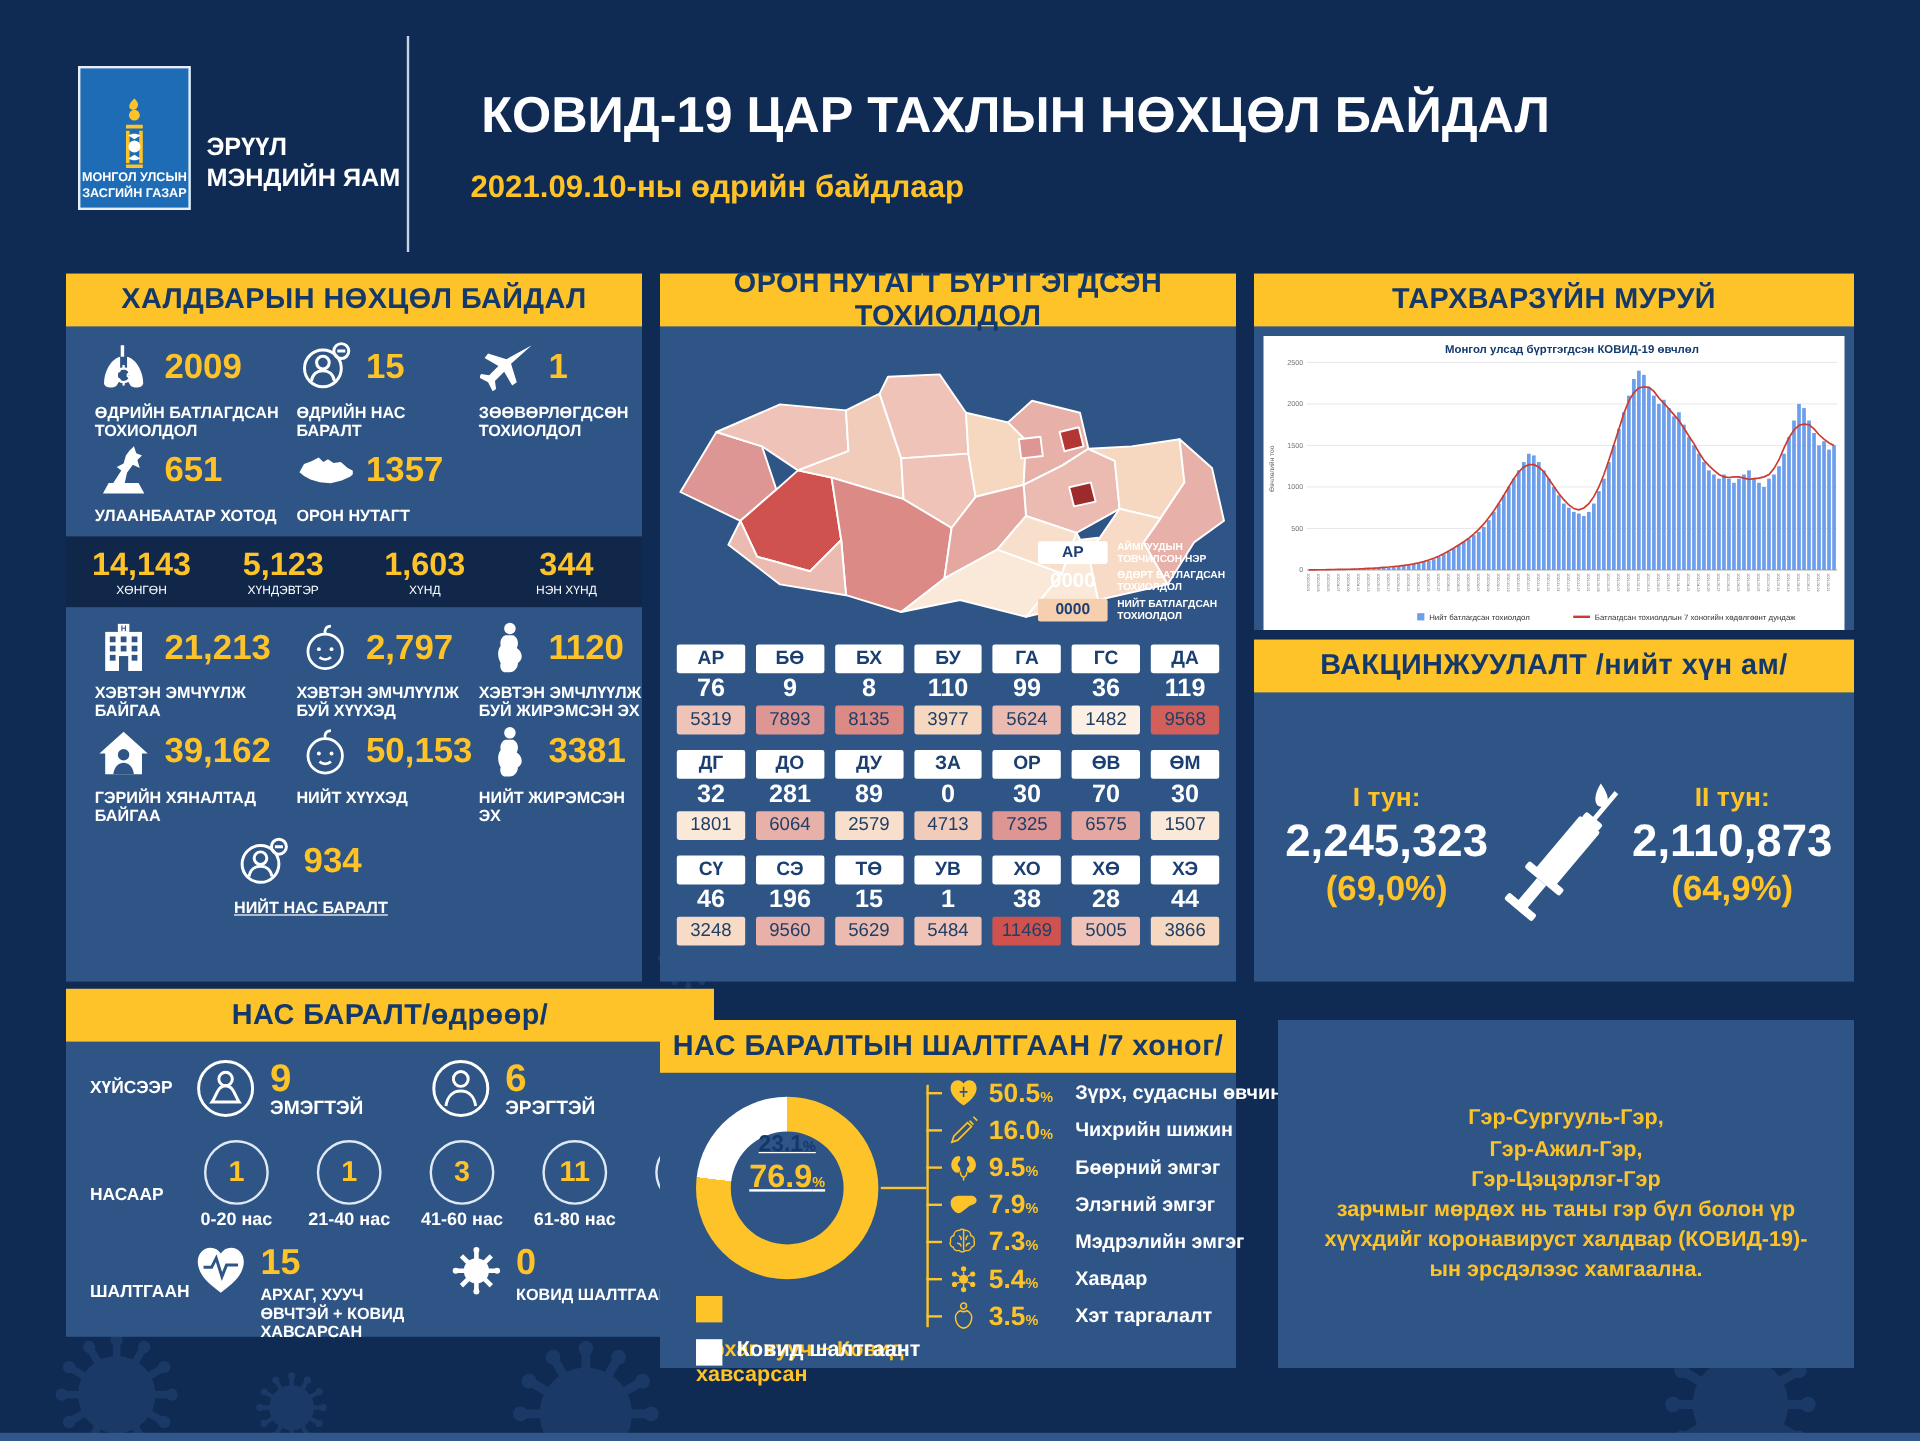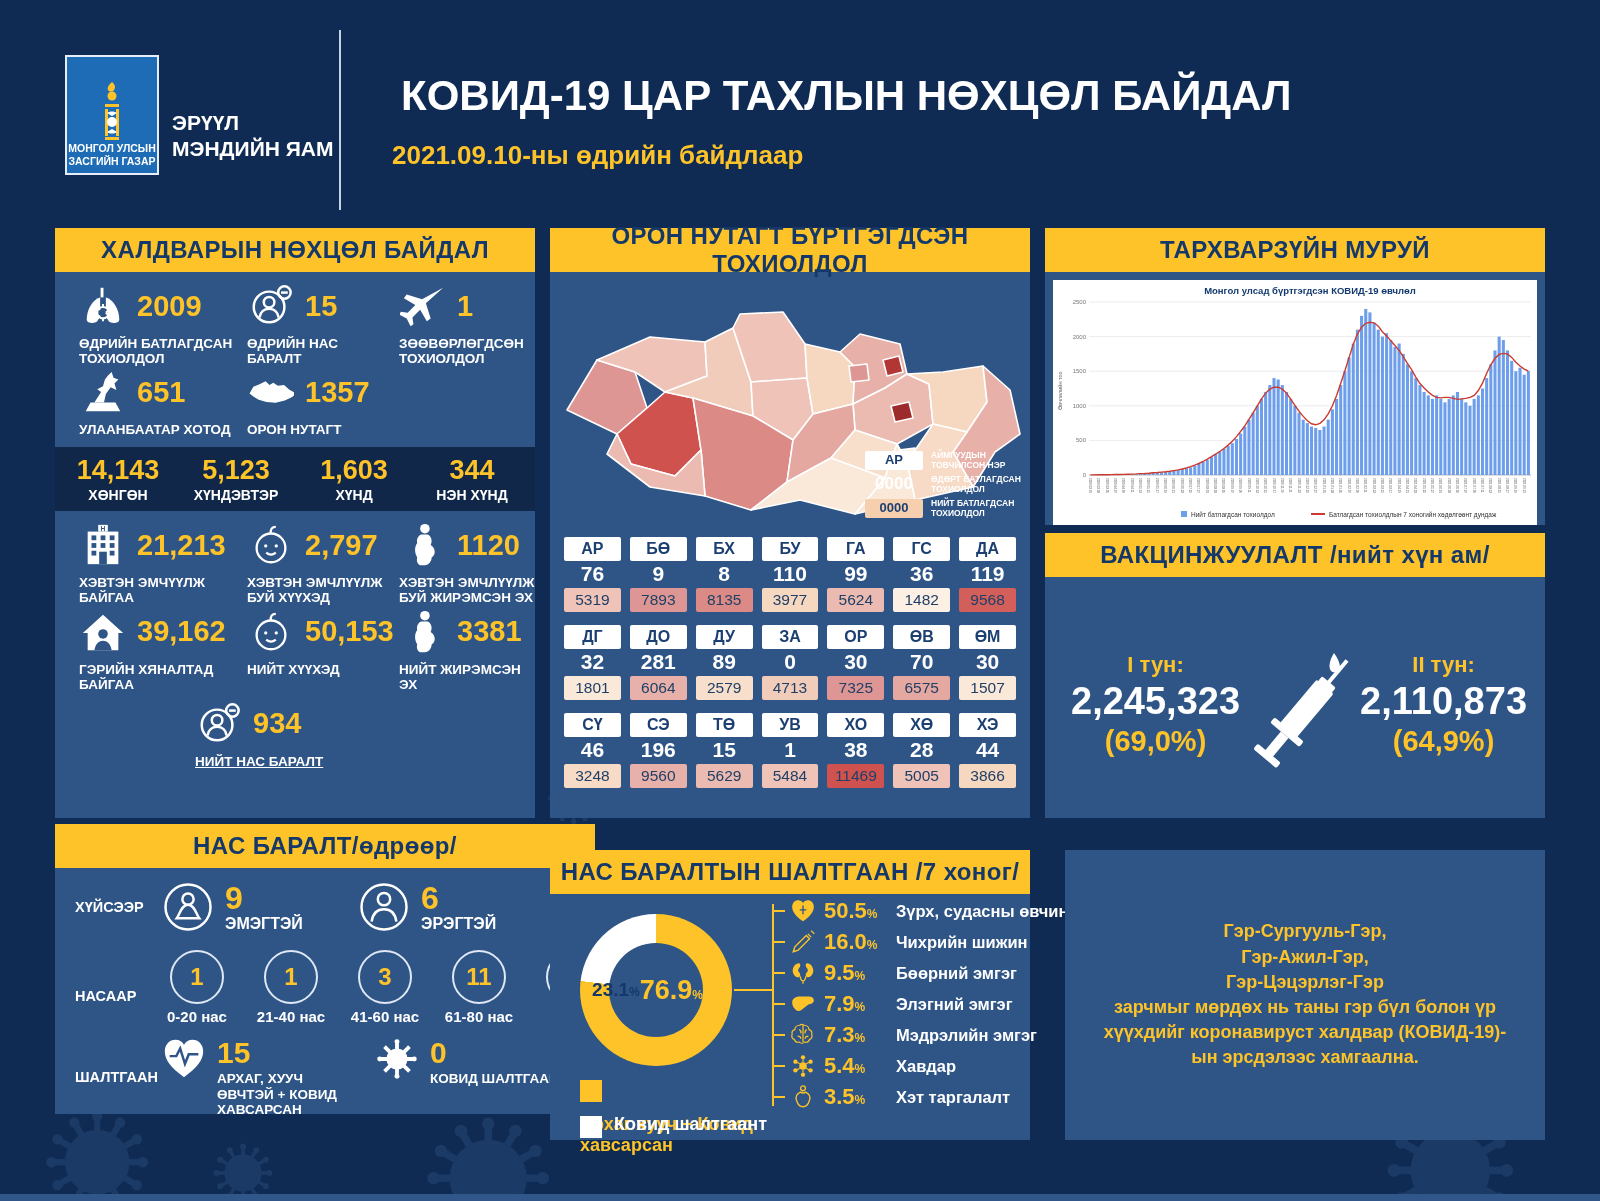--- a/index.html
+++ b/index.html
@@ -29,21 +29,21 @@
   .stat .stop{display:flex;align-items:center;gap:10px;height:52px;}
   .s-icon{width:48px;height:48px;flex:0 0 48px;display:flex;align-items:center;justify-content:center;}
   .s-icon svg{width:46px;height:46px;}
   .s-val{font-size:29px;font-weight:bold;color:#fdc328;}
   .s-val.green{color:#7dc242;}
   .s-label{font-size:13.5px;font-weight:bold;line-height:1.12;margin-top:4px;padding-right:4px;}
   .s-label.green{color:#7dc242;}
   #severity-band{margin-top:10px;background:#10274a;display:flex;padding:8px 4px;}
   .sev{flex:1;text-align:center;}
   .sev .v{font-size:27px;font-weight:bold;color:#fdc328;}
-  .sev .l{font-size:14px;font-weight:bold;margin-top:1px;}
+  .sev .l{font-size:10px;font-weight:normal;margin-top:1px;}
   #stat-total-death{display:flex;justify-content:center;margin-top:6px;}
   #stat-total-death .stat{width:200px;text-align:left;}
   #stat-total-death .s-label{text-align:left;text-decoration:underline;}
   
   #map-wrap{position:relative;margin:8px auto 0 auto;width:470px;height:244px;}
   #map-legend{position:absolute;right:2px;bottom:6px;font-size:9px;line-height:1.1;}
   .ml-row{display:flex;align-items:center;gap:8px;margin-top:5px;}
   .ml-swatch{width:58px;height:19px;border-radius:2px;display:flex;align-items:center;justify-content:center;
     font-weight:bold;font-size:13px;color:#1c3f72;}
   .ml-label{font-weight:bold;color:#fff;font-size:8.5px;width:92px;}
@@ -71,21 +71,21 @@
   .age .circ{width:50px;height:50px;border:2.5px solid #dfe8f4;border-radius:50%;margin:0 auto;
     display:flex;align-items:center;justify-content:center;font-size:24px;font-weight:bold;color:#fdc328;}
   .age .al{font-size:15px;font-weight:bold;margin-top:5px;line-height:1.1;}
   .causestat{display:flex;align-items:flex-start;gap:10px;width:195px;}
   .causestat svg{width:46px;height:46px;}
   .causestat .num{font-size:30px;font-weight:bold;color:#fdc328;line-height:1.1;}
   .causestat .cl{font-size:13.5px;font-weight:bold;line-height:1.15;margin-top:2px;}
   
   #donut{position:absolute;left:30px;top:64px;width:152px;height:152px;border-radius:50%;}
   #donut-hole{position:absolute;left:59px;top:93px;width:94px;height:94px;border-radius:50%;background:#2e5586;
-    display:flex;flex-direction:row;align-items:center;justify-content:flex-end;z-index:3;}
+    display:flex;flex-direction:column;align-items:center;justify-content:flex-start;z-index:3;text-decoration:underline;}
   .dc-small{font-size:19px;font-weight:bold;color:#14386a;}
   .dc-big{font-size:27px;font-weight:bold;color:#fdc328;}
   .dc-sym{font-size:12px;}
   .dleg{position:absolute;left:30px;display:flex;align-items:flex-start;gap:12px;}
   .dleg .sw{width:22px;height:22px;flex:0 0 22px;margin-top:2px;}
   .dleg .lt{font-size:18px;font-weight:bold;color:#fdc328;line-height:1.15;}
   .dleg .lt.white{color:#fff;}
   #bracket-v{position:absolute;left:222px;top:54px;width:2px;height:202px;background:#fdc328;}
   #bracket-stub{position:absolute;left:184px;top:139px;width:38px;height:2px;background:#fdc328;}
   .btick{position:absolute;left:222px;width:13px;height:2px;background:#fdc328;}

